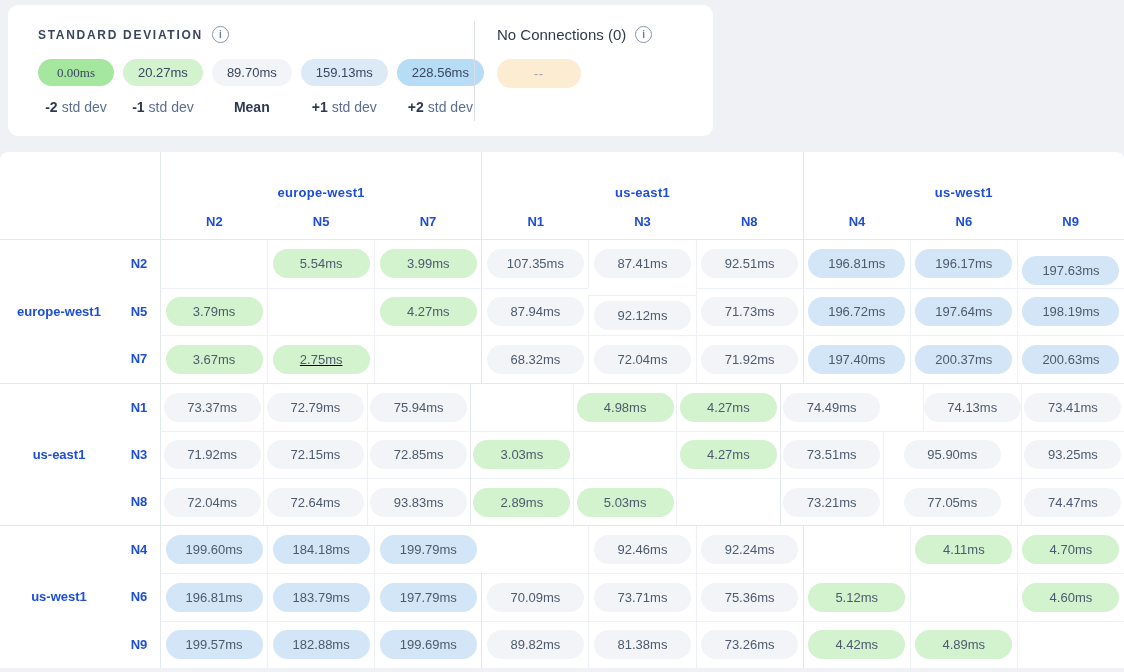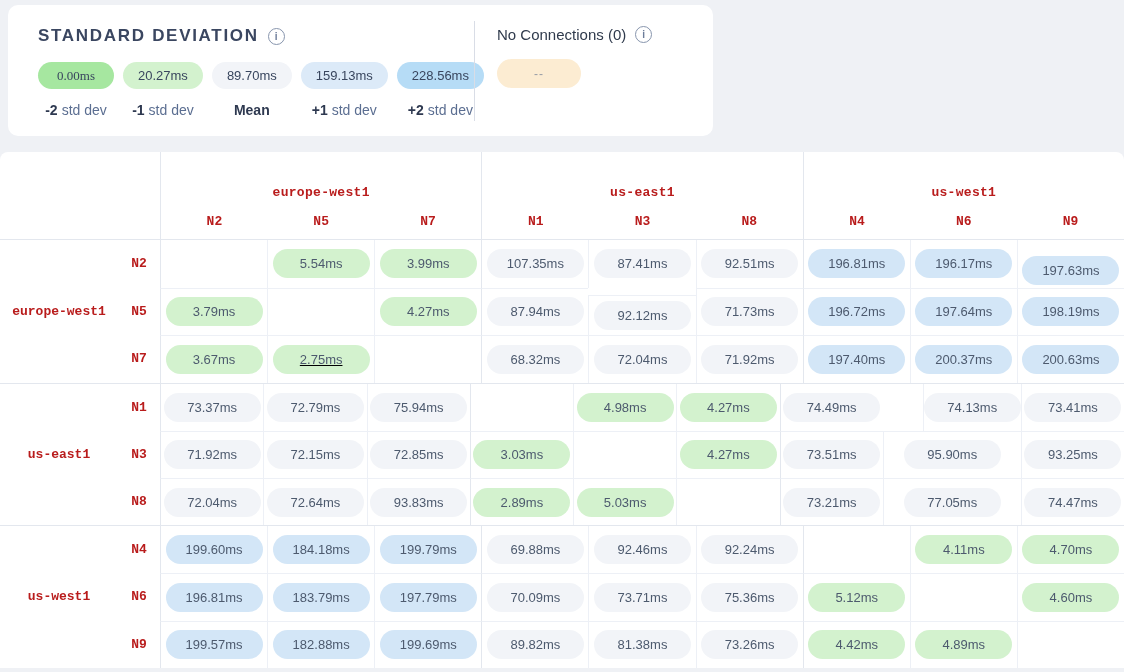--- a/index.html
+++ b/index.html
@@ -9,21 +9,21 @@
     font-family:"Liberation Sans", sans-serif; overflow:hidden;
   }
   
   .legend-card {
     position:absolute; left:8px; top:5px; width:705px; height:131px;
     background:#ffffff; border-radius:10px; display:flex;
   }
   .legend-left { padding:21px 0 0 30px; width:466px; }
   .title-row { display:flex; align-items:center; gap:9px; }
   .legend-title {
-    font-size:17px; font-weight:bold; letter-spacing:1.7px; color:#3a4660;
+    font-size:12px; font-weight:bold; letter-spacing:1.7px; color:#3a4660;
   }
   .info-icon {
     width:17px; height:17px; border:1.5px solid #8795ad; border-radius:50%;
     color:#6c7c99; font-size:10px; font-weight:bold;
     display:inline-flex; align-items:center; justify-content:center;
     cursor:pointer; flex:0 0 auto;
   }
   .legend-items { display:flex; gap:9px; margin-top:16px; }
   .legend-item { display:flex; flex-direction:column; align-items:center; gap:13px; }
   .lpill {
@@ -40,21 +40,21 @@
   .nc-pill {
     margin-top:16px; width:84px; height:29px; border-radius:15px;
     display:inline-flex; align-items:center; justify-content:center;
     color:#979ca6; font-size:12px; letter-spacing:1px;
   }
   
   .table-card {
     position:absolute; left:0; top:152px; width:1124px; height:516px;
     background:#ffffff; border-radius:8px 8px 0 0;
   }
-  .mono { font-family:Liberation Mono, monospace; font-weight:bold; color:#b91c1c; }
+  .mono { font-family:Liberation Sans, sans-serif; font-weight:bold; color:#1d4ed8; }
   .thead { display:flex; height:88px; border-bottom:1px solid #e3e7ee; }
   .corner { width:160px; flex:0 0 auto; }
   .cgroup {
     flex:1; border-left:1px solid #e3e7ee;
     display:flex; flex-direction:column; justify-content:flex-end;
     gap:14px; padding-bottom:10px;
   }
   .cregion { text-align:center; font-size:13px; letter-spacing:0.3px; }
   .cnodes { display:flex; }
   .cnode { flex:1; text-align:center; font-size:13px; }
@@ -321,23 +321,20 @@
           <div class="node-cell mono" style="grid-row: 1;">N4</div>
           <div class="dcell bl-strong" style="grid-area: 1 / 3;">
             <span class="pill" style="background: rgb(211, 230, 247);">199.60ms</span>
           </div>
           <div class="dcell bl-light" style="grid-area: 1 / 4;">
             <span class="pill" style="background: rgb(211, 230, 247);">184.18ms</span>
           </div>
           <div class="dcell bl-light" style="grid-area: 1 / 5;">
             <span class="pill" style="background: rgb(211, 230, 247);">199.79ms</span>
           </div>
-          <div class="dcell bl-strong" style="grid-area: 1 / 6;">
-            <span class="pill" style="background: rgb(242, 244, 248);">69.88ms</span>
-          </div>
           <div class="dcell bl-light" style="grid-area: 1 / 7;">
             <span class="pill" style="background: rgb(242, 244, 248);">92.46ms</span>
           </div>
           <div class="dcell bl-light" style="grid-area: 1 / 8;">
             <span class="pill" style="background: rgb(242, 244, 248);">92.24ms</span>
           </div>
           <div class="dcell bl-strong" style="grid-area: 1 / 9;"></div>
           <div class="dcell bl-light" style="grid-area: 1 / 10;">
             <span class="pill" style="background: rgb(211, 242, 206);">4.11ms</span>
           </div>

